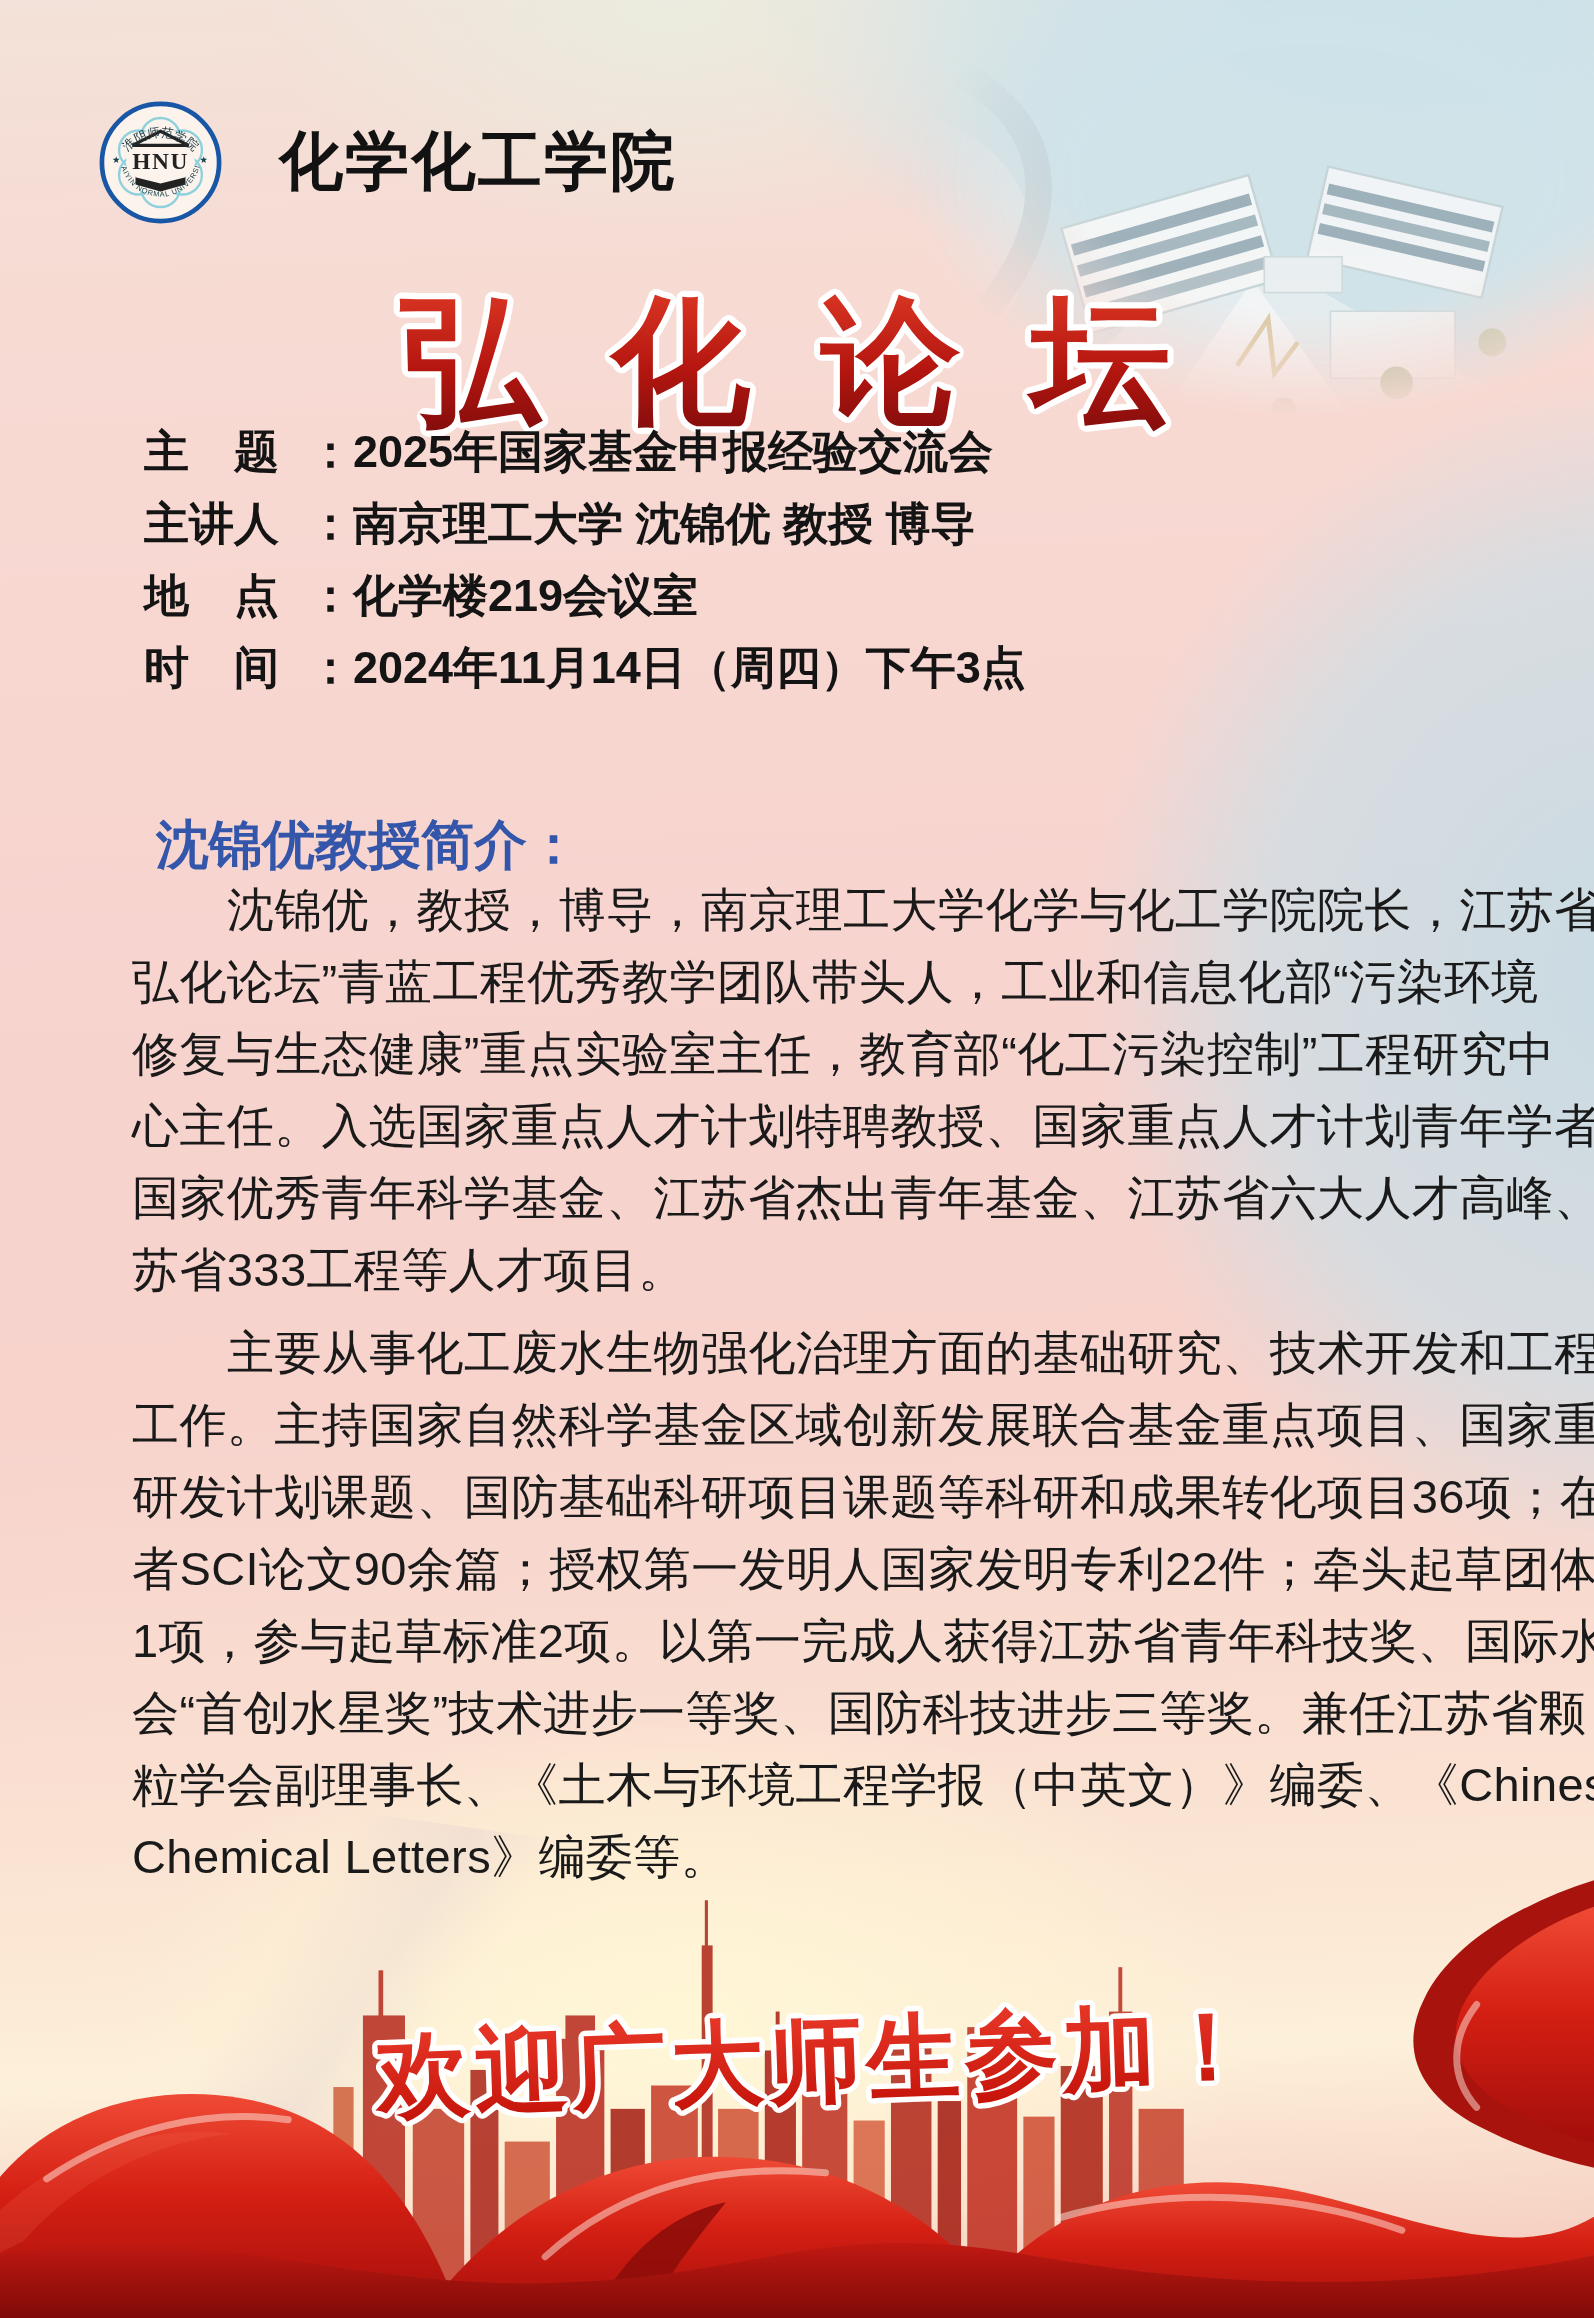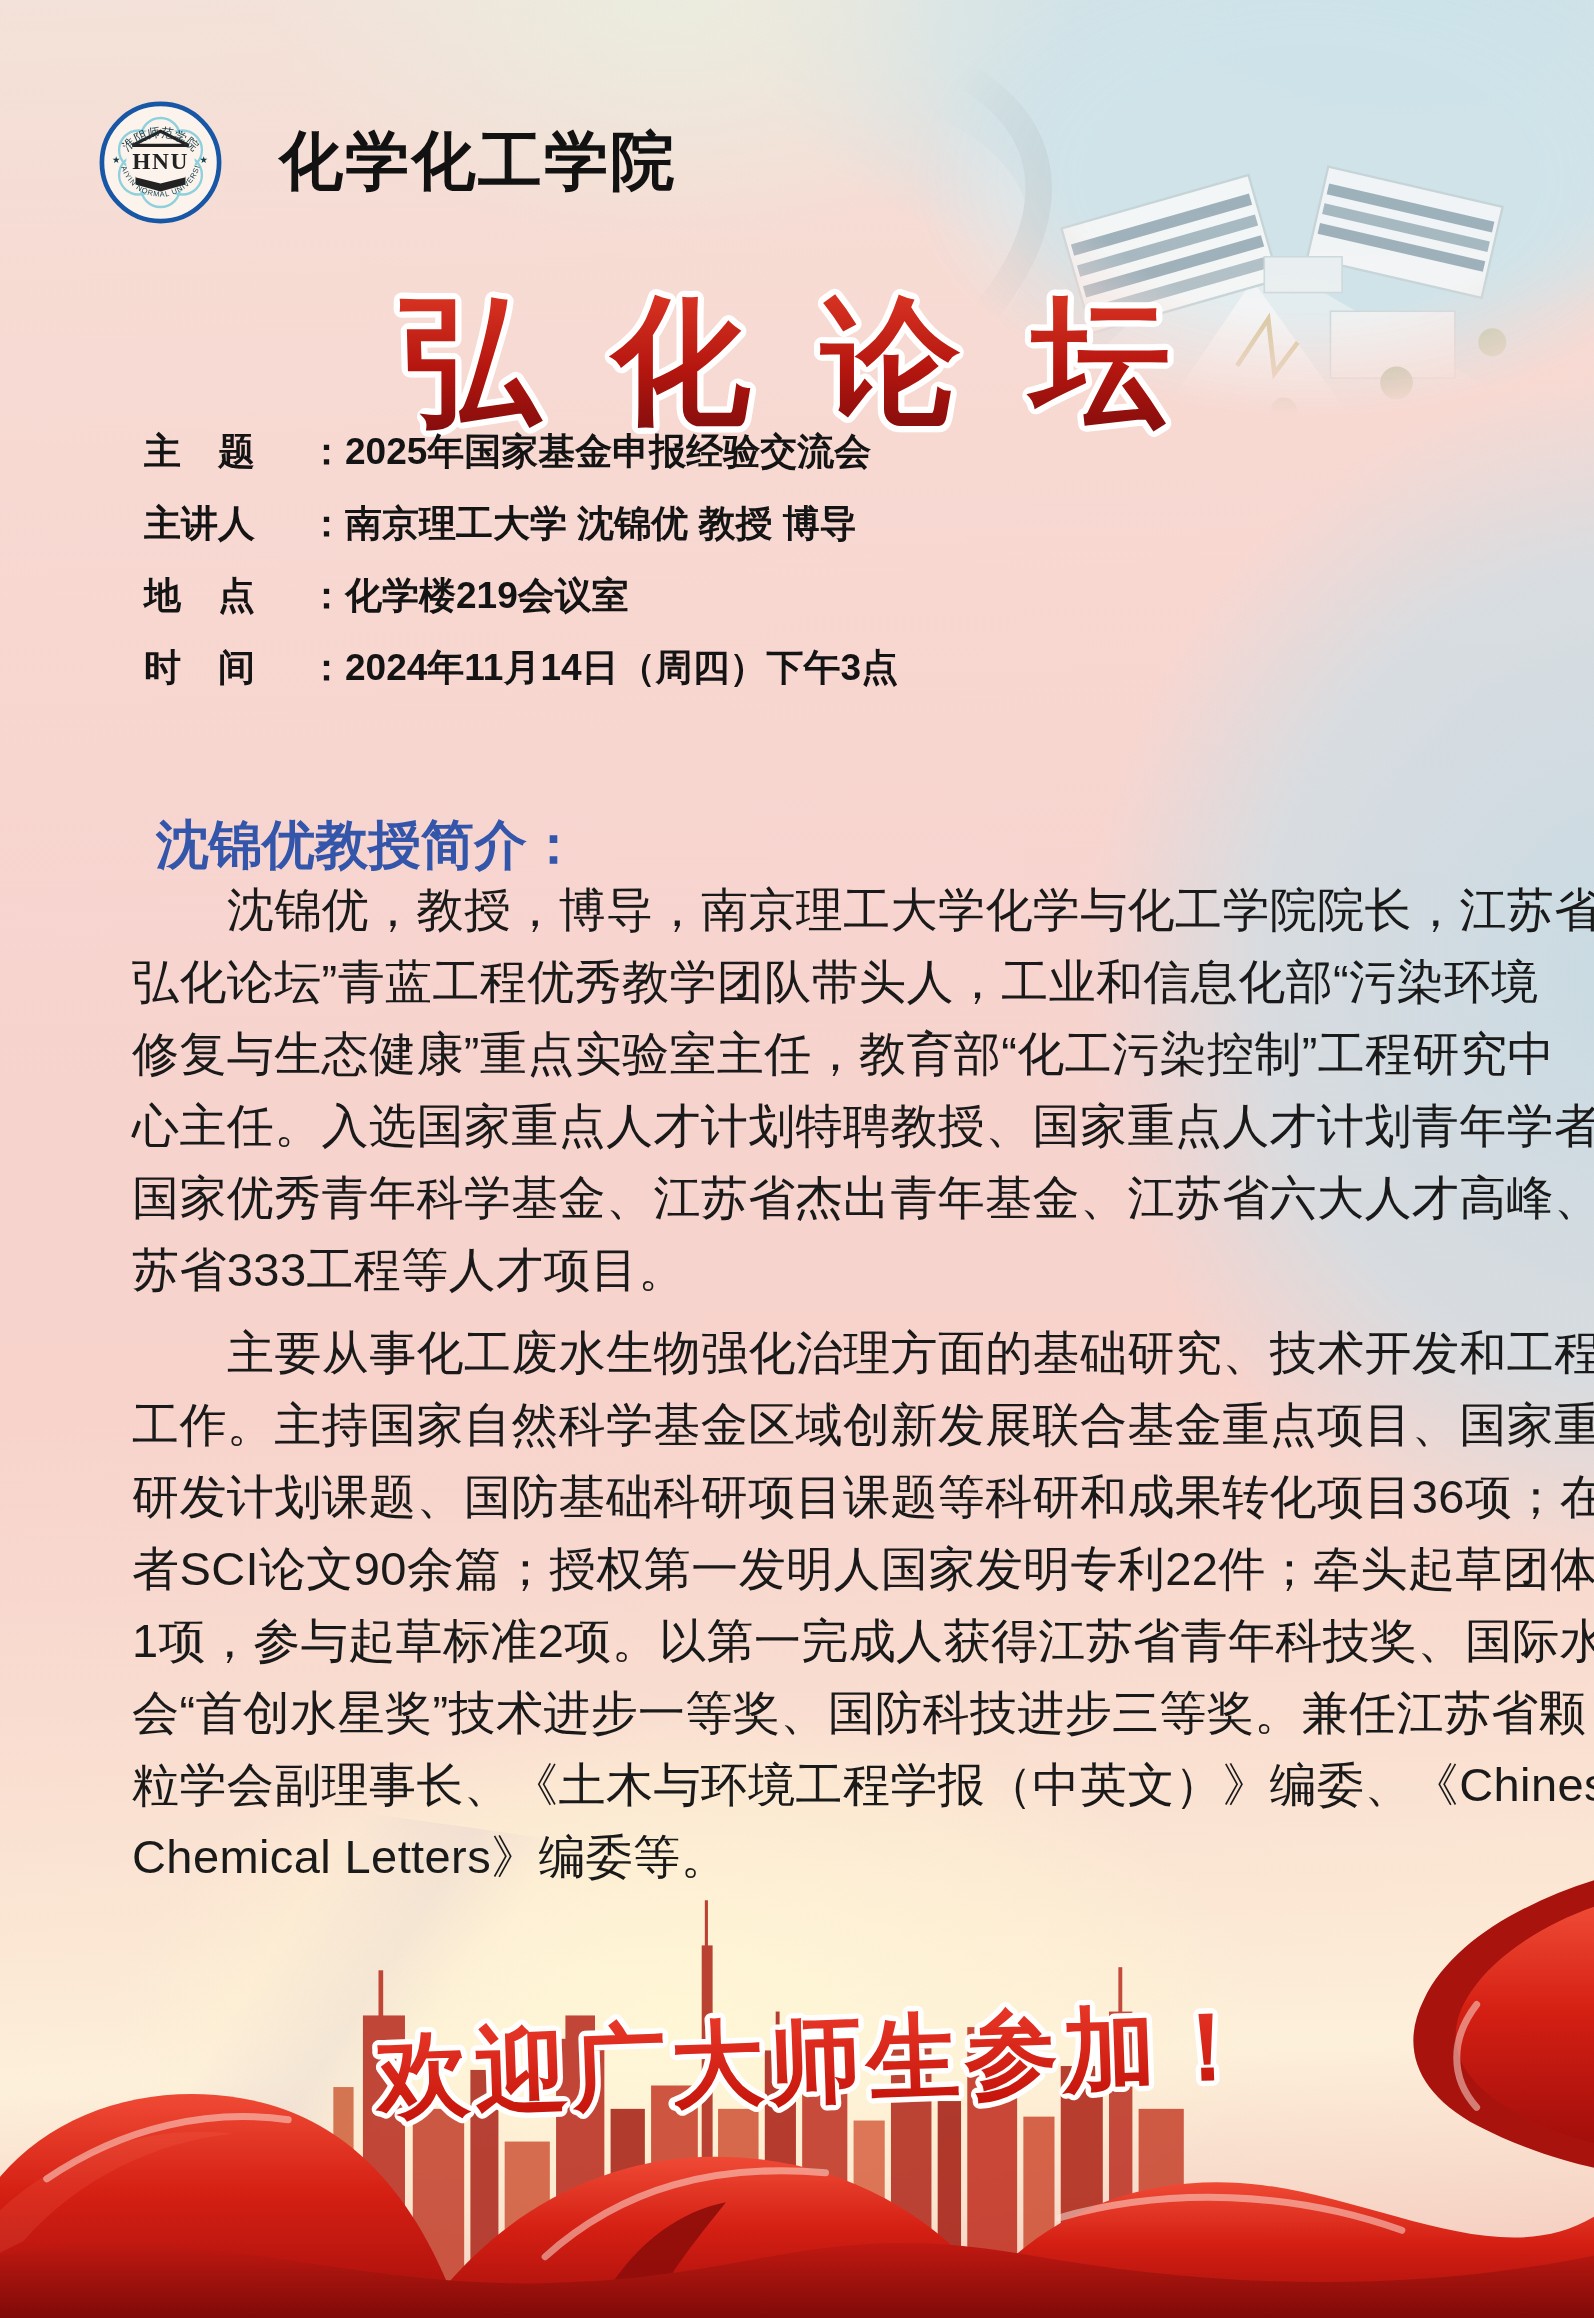--- a/index.html
+++ b/index.html
@@ -29,21 +29,21 @@
   .campus svg{display:block;width:100%;height:100%;}
   
   .logo{position:absolute;left:98px;top:100px;width:125px;height:125px;}
   .college-name{position:absolute;left:249px;top:118px;font-size:64px;font-weight:900;
       color:#121212;letter-spacing:2.3px;white-space:nowrap;margin-left:30px;}
   
   .title-svg{position:absolute;left:374px;top:249px;width:895px;height:218px;}
   .welcome-svg{position:absolute;left:327px;top:1962px;width:981px;height:187px;}
   
   .info{position:absolute;left:144px;top:416px;width:1355px;}
-  .info-line{height:72px;line-height:72px;font-size:37px;font-weight:700;color:#141414;white-space:nowrap;}
+  .info-line{height:72px;line-height:72px;font-size:45px;font-weight:700;color:#141414;white-space:nowrap;}
   .info-label{display:inline-block;width:164px;}
   
   .bio-heading{position:absolute;left:132px;top:810px;font-size:53px;font-weight:900;
       color:#3356aa;white-space:nowrap;margin-left:24px;}
   .para{position:absolute;left:132px;width:1411px;font-size:47px;color:#1a1a1a;}
   .p1{top:874px;}
   .p2{top:1317px;}
   .para .tline{height:72px;line-height:72px;white-space:nowrap;letter-spacing:0.4px;}
   .para .indent{text-indent:95px;}
   

